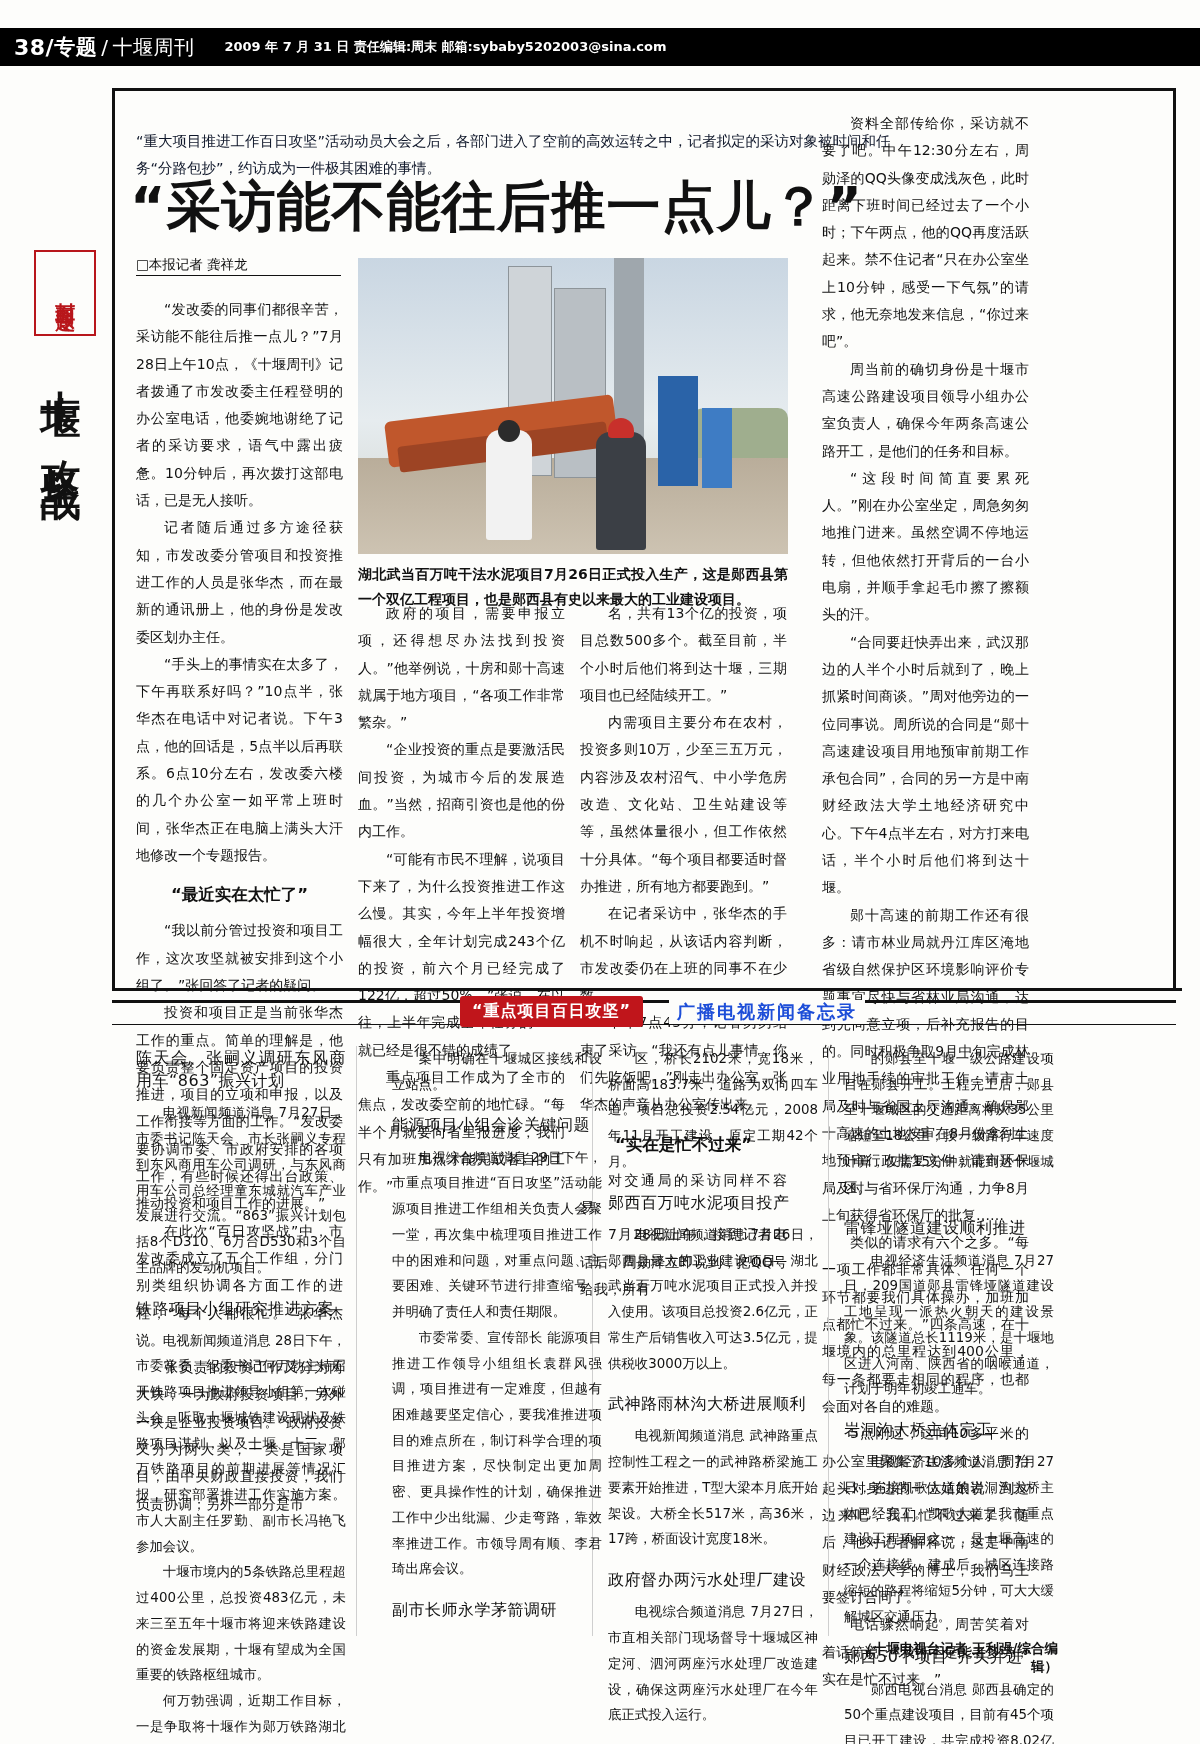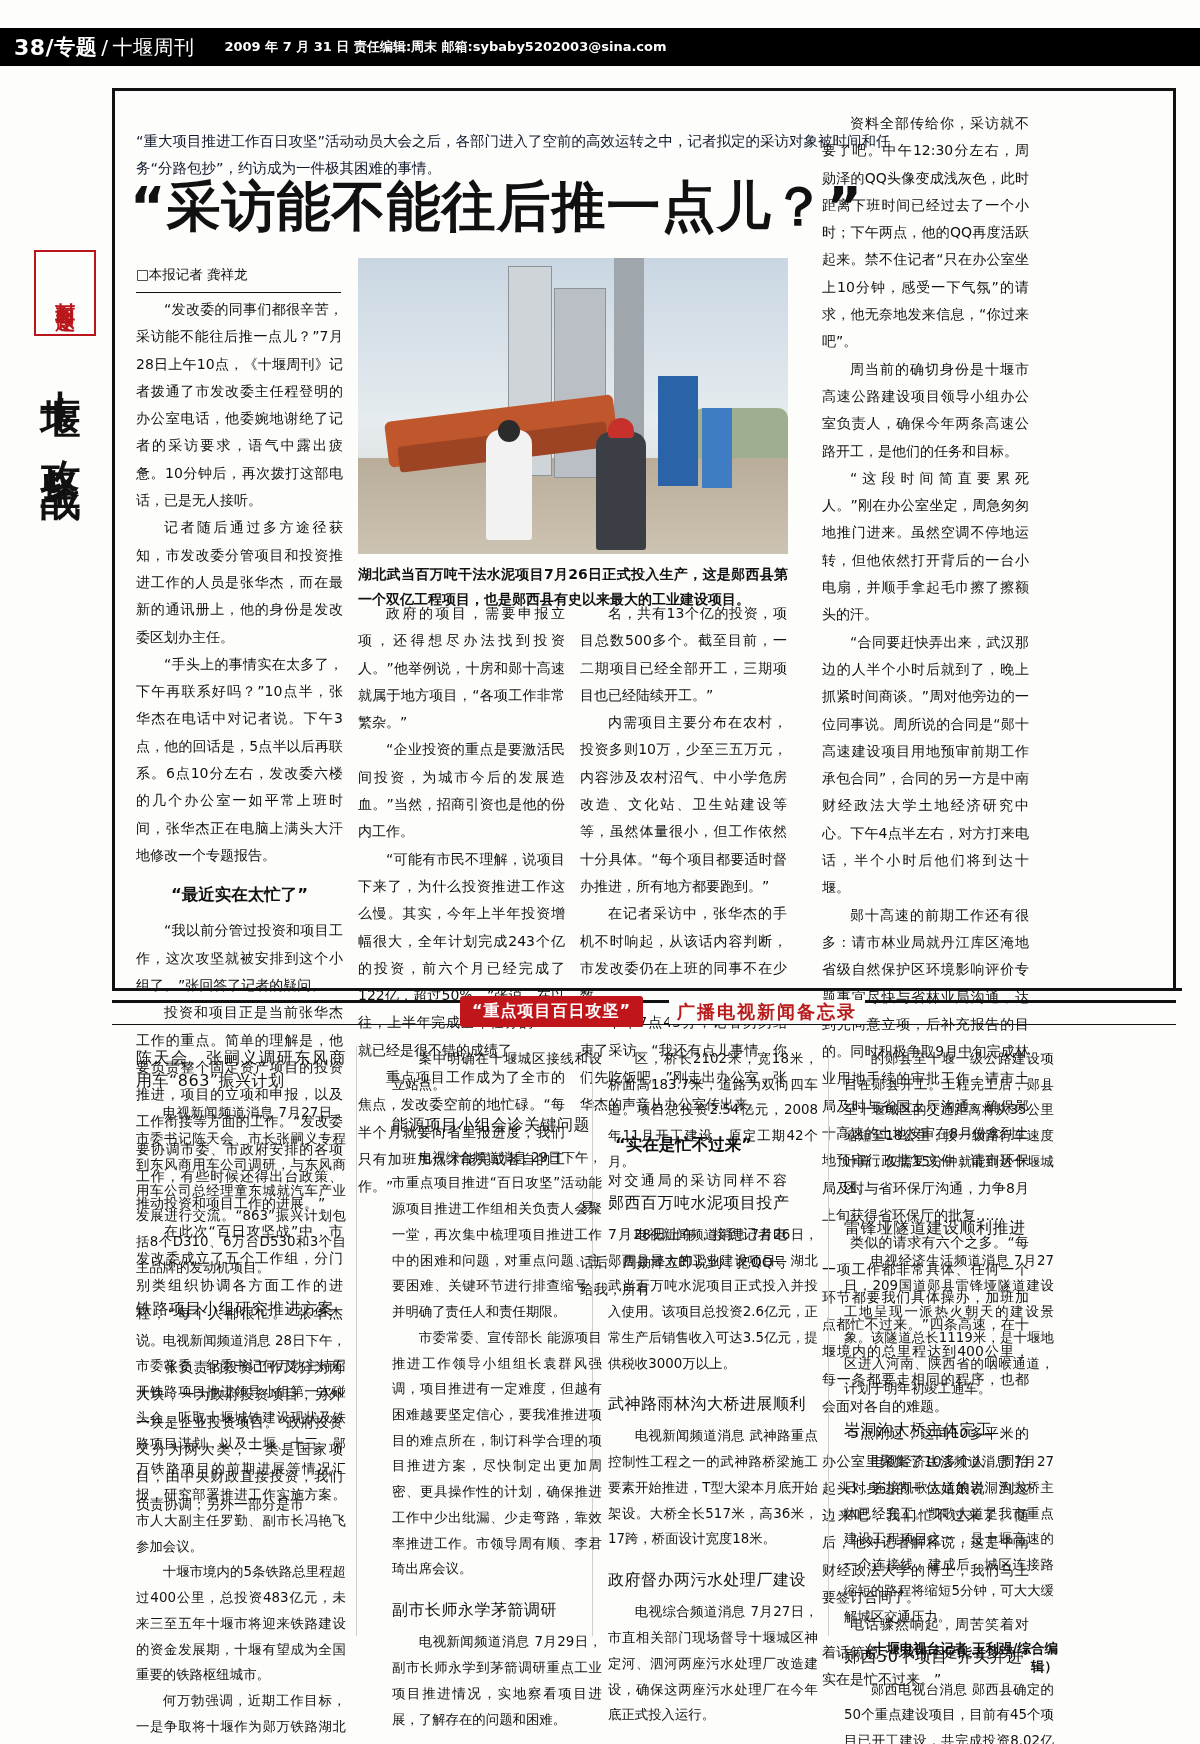--- a/index.html
+++ b/index.html
@@ -74,22 +74,22 @@
   }
 
   .headline {
     position:absolute; left:130px; top:176px; width:800px;
     font-size:54px; font-weight:bold; letter-spacing:1px;
     color:#111; line-height:1.15;
     white-space:nowrap;
   }
 
   .byline {
-    position:absolute; left:136px; top:266px; width:205px;
-    font-size:13.5px; border-bottom:1px solid #111; padding-bottom:8px;
+    position:absolute; left:136px; top:256px; width:205px;
+    font-size:13.5px; border-bottom:1px solid #111; padding-bottom:1px;
   }
 
   
   .col { position:absolute; font-size:14px; line-height:1.95; text-align:justify; color:#111; }
   .col p { margin:0 0 0 0; text-indent:2em; }
   .col .sub { text-indent:0; font-weight:bold; font-size:16.5px; text-align:center; margin:10px 0 6px; }
 
   #col-a { left:136px; top:296px; width:207px; }
   #col-b { left:358px; top:600px; width:207px; }
   #col-c { left:580px; top:600px; width:207px; }
@@ -122,21 +122,21 @@
   
   .divider-top { position:absolute; left:112px; top:1000px; width:1064px; height:3px; background:#111; }
   .divider-bot { position:absolute; left:112px; top:1024px; width:1064px; height:1px; background:#111; }
 
   .banner { position:absolute; top:996px; left:460px; display:flex; align-items:center;text-align:right; }
   .banner .redtag {
     background:#c0151b; color:#fff; font-size:16px; font-weight:bold;
     padding:5px 12px; border-radius:3px; letter-spacing:1px;
   }
   .banner .btitle {
-    margin-left:26px; font-size:18px; font-weight:bold; letter-spacing:2px; color:#b91c1c;
+    margin-left:26px; font-size:18px; font-weight:bold; letter-spacing:2px; color:#1d4ed8;
     background:#fdfdfb; padding:0 8px;
   }
 
   
   .bcol { position:absolute; top:1046px; width:210px; font-size:13.4px; line-height:1.92; color:#111; text-align:justify; }
   .bcol p { margin:0; text-indent:2em; }
   .bcol h3 {
     margin:16px 0 8px; font-size:16px; font-weight:normal; line-height:1.45; text-indent:0;
     letter-spacing:0.5px;
   }
@@ -205,21 +205,21 @@
       <p>在此次“百日攻坚战”中，市发改委成立了五个工作组，分门别类组织协调各方面工作的进程，“每个人都很忙。”张华杰说。</p>
       <p>张负责的投资工作又分为两大块，一为政府投资项目，另外一块是企业投资项目。“政府投资又分为两大类，一类是国家项目，由中央财政直接投资，我们负责协调；另外一部分是市</p>
     </div>
   <div class="col" id="col-b">
       <p>政府的项目，需要申报立项，还得想尽办法找到投资人。”他举例说，十房和郧十高速就属于地方项目，“各项工作非常繁杂。”</p>
       <p>“企业投资的重点是要激活民间投资，为城市今后的发展造血。”当然，招商引资也是他的份内工作。</p>
       <p>“可能有市民不理解，说项目下来了，为什么投资推进工作这么慢。其实，今年上半年投资增幅很大，全年计划完成243个亿的投资，前六个月已经完成了122亿，超过50%。”张说，在以往，上半年完成全年任务的40%就已经是很不错的成绩了。</p>
       <p>重点项目工作成为了全市的焦点，发改委空前的地忙碌。“每半个月就要向省里报进度，我们只有加班加点才能完成各自的工作。”</p>
     </div>
   <div class="col" id="col-c">
-      <p>名，共有13个亿的投资，项目总数500多个。截至目前，一二期项目已经全部开工，三期项目也已经陆续开工。”</p>
+      <p>名，共有13个亿的投资，项目总数500多个。截至目前，半个小时后他们将到达十堰，三期项目也已经陆续开工。”</p>
       <p>内需项目主要分布在农村，投资多则10万，少至三五万元，内容涉及农村沼气、中小学危房改造、文化站、卫生站建设等等，虽然体量很小，但工作依然十分具体。“每个项目都要适时督办推进，所有地方都要跑到。”</p>
       <p>在记者采访中，张华杰的手机不时响起，从该话内容判断，市发改委仍在上班的同事不在少数。</p>
       <p>下午7点45分，记者匆匆结束了采访。“我还有点儿事情，你们先吃饭吧。”刚走出办公室，张华杰的声音从办公室传出来。</p>
       <p class="sub">“实在是忙不过来”</p>
       <p>对交通局的采访同样不容易。</p>
       <p>7月28日上午，接到记者电话后，周勋泽立即说到，把QQ号给我，所有</p>
     </div>
   <div class="col" id="col-d">
       <p>资料全部传给你，采访就不要了吧。中午12:30分左右，周勋泽的QQ头像变成浅灰色，此时距离下班时间已经过去了一个小时；下午两点，他的QQ再度活跃起来。禁不住记者“只在办公室坐上10分钟，感受一下气氛”的请求，他无奈地发来信息，“你过来吧”。</p>
       <p>周当前的确切身份是十堰市高速公路建设项目领导小组办公室负责人，确保今年两条高速公路开工，是他们的任务和目标。</p>
@@ -249,21 +249,20 @@
       <p>电视新闻频道消息 28日下午，市委常委、纪委书记何万勃主持召开铁路项目推进领导小组第一次碰头会，听取十堰城铁建设现状及铁路项目谋划，以及十堰、十三、郧万铁路项目的前期进展等情况汇报，研究部署推进工作实施方案。市人大副主任罗勤、副市长冯艳飞参加会议。</p>
       <p>十堰市境内的5条铁路总里程超过400公里，总投资483亿元，未来三至五年十堰市将迎来铁路建设的资金发展期，十堰有望成为全国重要的铁路枢纽城市。</p>
       <p>何万勃强调，近期工作目标，一是争取将十堰作为郧万铁路湖北段的主要控制点；二是争取十三铁路开工、早开工；三是争取十三铁路设计方</p>
     </div>
   <div class="bcol" id="bcol-2">
       <p>案中明确在十堰城区接线和设立站点。</p>
       <h3>能源项目小组会诊关键问题</h3>
       <p>电视综合频道消息 29日下午，市重点项目推进“百日攻坚”活动能源项目推进工作组相关负责人会聚一堂，再次集中梳理项目推进工作中的困难和问题，对重点问题、主要困难、关键环节进行排查缩号，并明确了责任人和责任期限。</p>
       <p>市委常委、宣传部长 能源项目推进工作领导小组组长袁群风强调，项目推进有一定难度，但越有困难越要坚定信心，要我准推进项目的难点所在，制订科学合理的项目推进方案，尽快制定出更加周密、更具操作性的计划，确保推进工作中少出纰漏、少走弯路，靠效率推进工作。市领导周有顺、李君琦出席会议。</p>
       <h3>副市长师永学茅箭调研</h3>
-      <p>电视新闻频道消息 7月29日，副市长师永学到茅箭调研重点工业项目推进情况，实地察看项目进展，了解存在的问题和困难。</p>
     </div>
   <div class="bcol" id="bcol-3">
       <p>区，桥长2102米，宽18米，桥面高183.7米，道路为双向四车道。项目总投资2.54亿元，2008年11月开工建设，原定工期42个月。</p>
       <h3>郧西百万吨水泥项目投产</h3>
       <p>电视新闻频道消息 7月26日，郧西县最大的工业建设项目、湖北武当百万吨水泥项目正式投入并投入使用。该项目总投资2.6亿元，正常生产后销售收入可达3.5亿元，提供税收3000万以上。</p>
       <h3>武神路雨林沟大桥进展顺利</h3>
       <p>电视新闻频道消息 武神路重点控制性工程之一的武神路桥梁施工要素开始推进，T型大梁本月底开始架设。大桥全长517米，高36米，17跨，桥面设计宽度18米。</p>
       <h3>政府督办两污水处理厂建设</h3>
       <p>电视综合频道消息 7月27日，市直相关部门现场督导十堰城区神定河、泗河两座污水处理厂改造建设，确保这两座污水处理厂在今年底正式投入运行。</p>
     </div>

